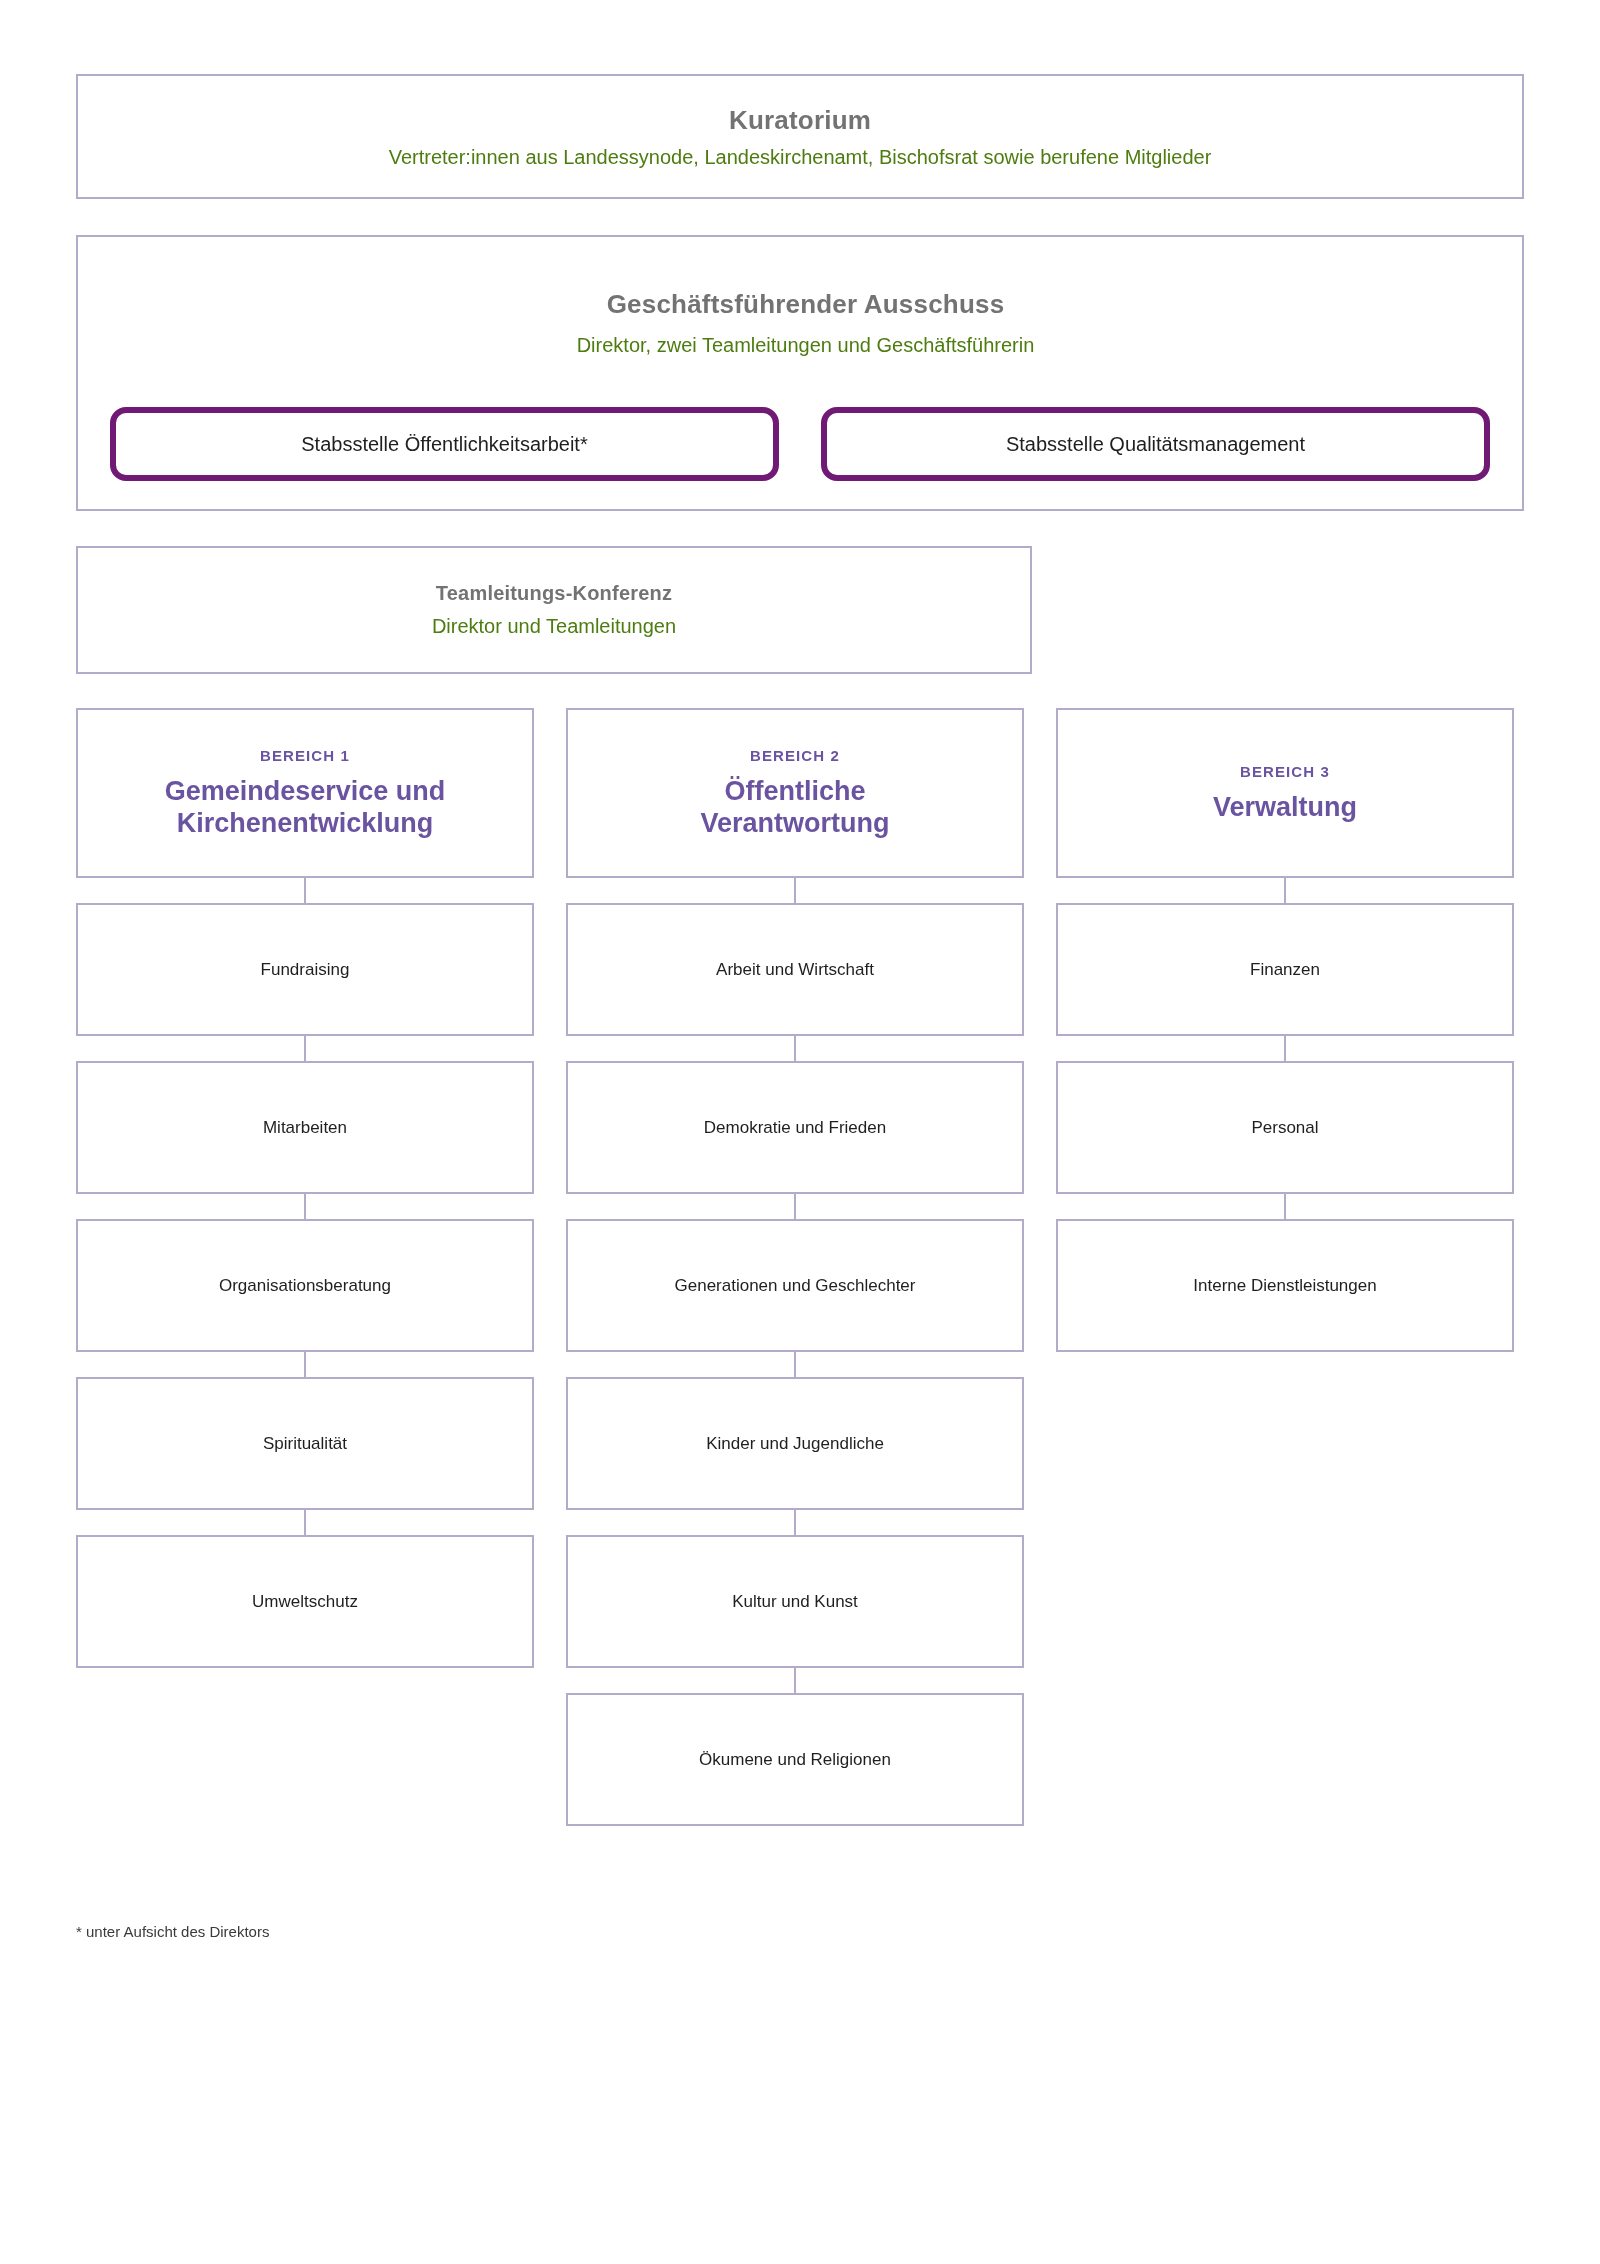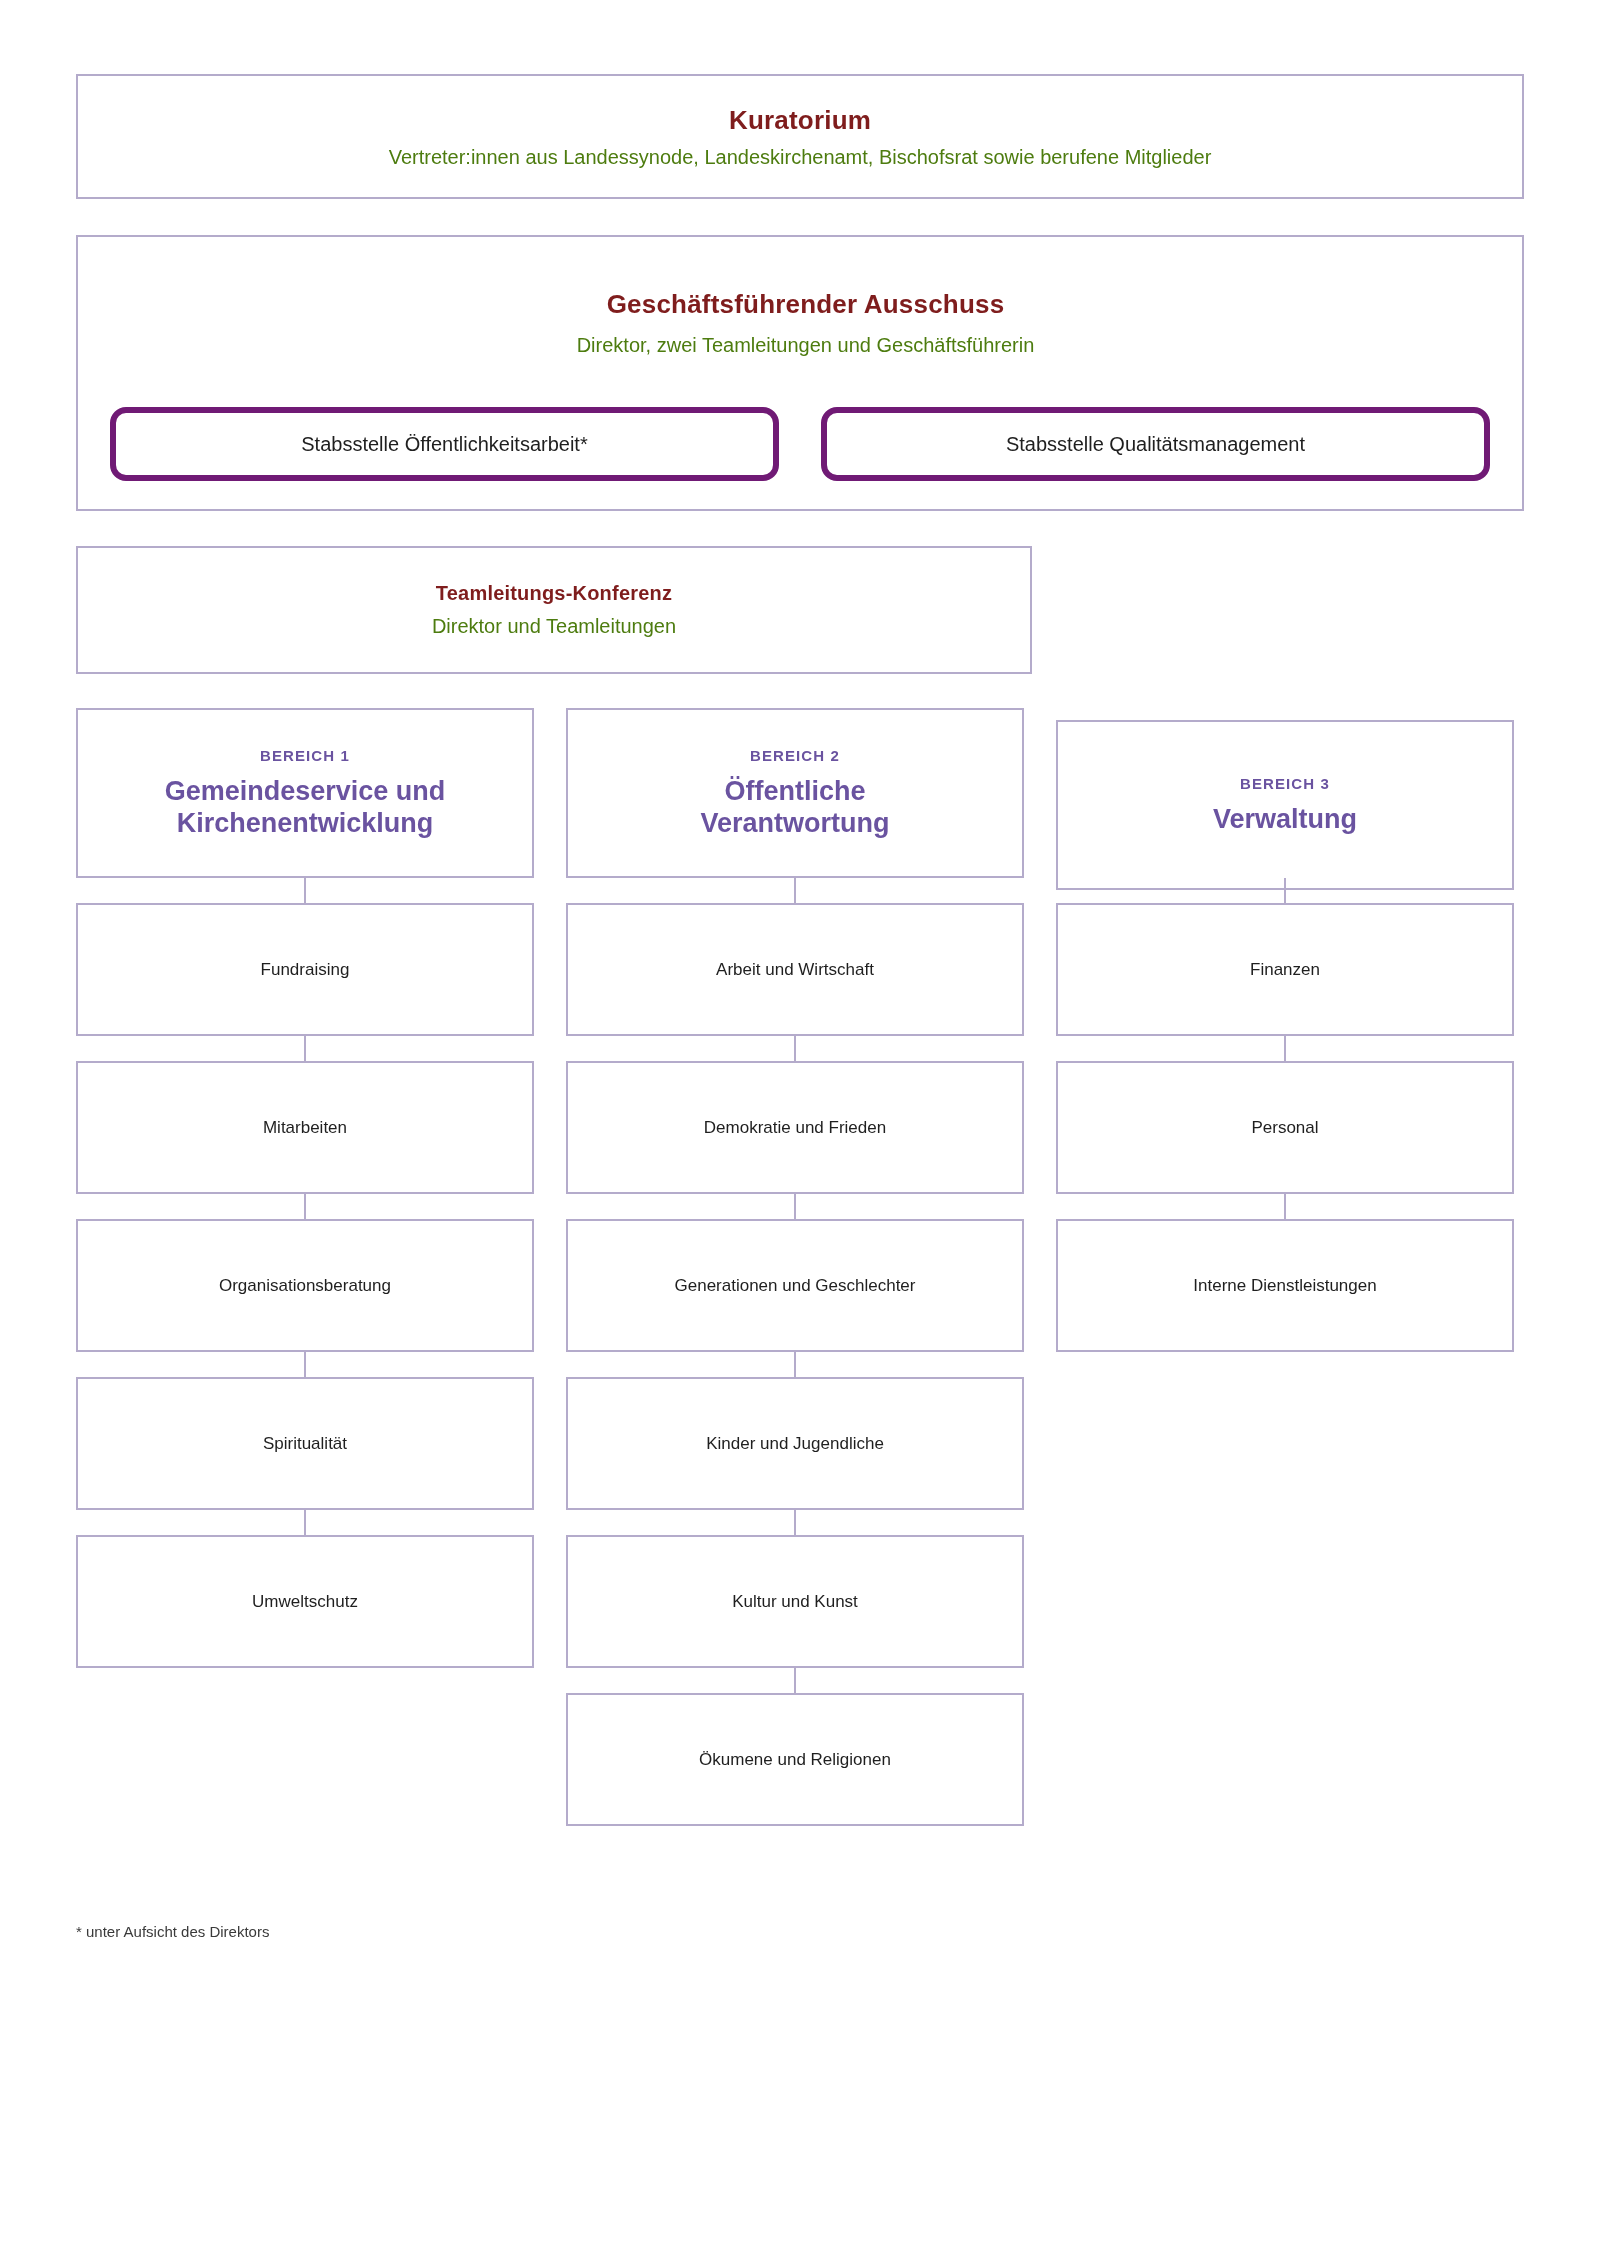--- a/index.html
+++ b/index.html
@@ -29,21 +29,21 @@
     border: 2px solid #b4abcb;
     background: #ffffff;
     display: flex;
     flex-direction: column;
     align-items: center;
     justify-content: center;
     text-align: center;
   }
 
   .purple-title {
-    color: #7f1d1d;
+    color: #737373;
     font-weight: bold;
     letter-spacing: .2px;
   }
 
   .sub-line {
     color: #4d7c0f;
     font-weight: 400;
   }
 
   
@@ -212,21 +212,21 @@
 
   <div class="connector" style="left:794px; top:1352px; height:25px;"></div>
   <div class="box item-box" style="left:566px; top:1377px;">Kinder und Jugendliche</div>
 
   <div class="connector" style="left:794px; top:1510px; height:25px;"></div>
   <div class="box item-box" style="left:566px; top:1535px;">Kultur und Kunst</div>
 
   <div class="connector" style="left:794px; top:1668px; height:25px;"></div>
   <div class="box item-box" style="left:566px; top:1693px;">Ökumene und Religionen</div>
 
-  <div class="box bereich-head" style="left:1056px;margin-top:12px;">
+  <div class="box bereich-head" style="left:1056px;">
     <div class="bereich-label">BEREICH 3</div>
     <div class="bereich-name">Verwaltung</div>
   </div>
 
   <div class="connector" style="left:1284px; top:878px; height:25px;"></div>
   <div class="box item-box" style="left:1056px; top:903px;">Finanzen</div>
 
   <div class="connector" style="left:1284px; top:1036px; height:25px;"></div>
   <div class="box item-box" style="left:1056px; top:1061px;">Personal</div>
 

